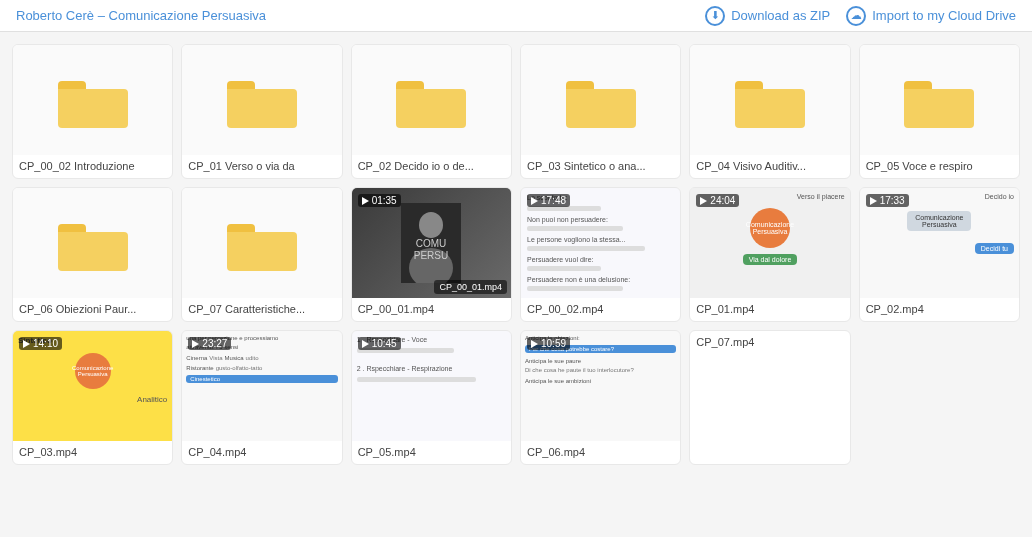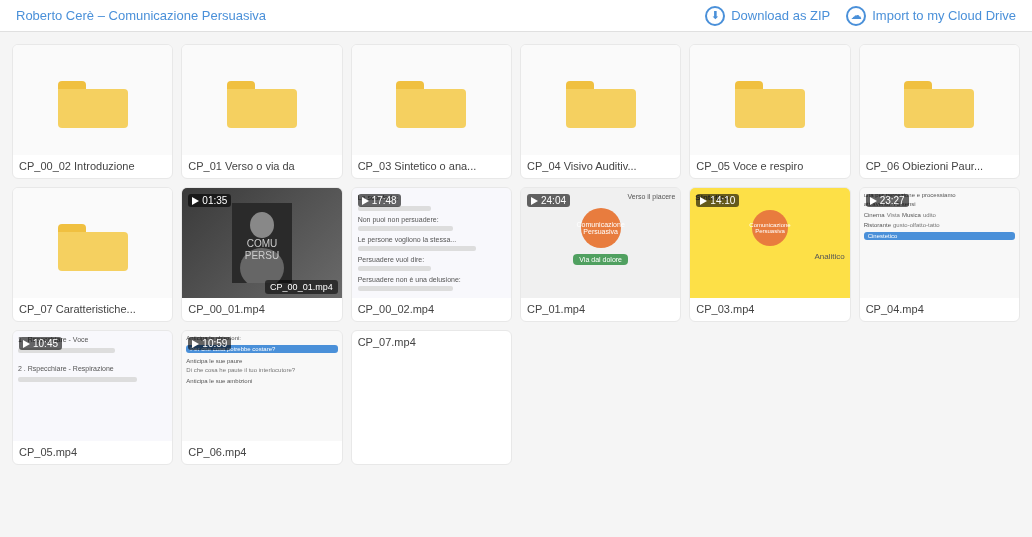--- a/index.html
+++ b/index.html
@@ -233,20 +233,26 @@
     <div class="card-thumb">
       <div class="folder-icon"></div>
     </div>
     <div class="card-label">CP_00_02 Introduzione</div>
   </div>
     <div class="card folder-card">
     <div class="card-thumb">
       <div class="folder-icon"></div>
     </div>
     <div class="card-label">CP_01 Verso o via da</div>
+  </div>
+    <div class="card folder-card">
+    <div class="card-thumb">
+      <div class="folder-icon"></div>
+    </div>
+    <div class="card-label">CP_02 Decido io o de...</div>
   </div>
     <div class="card folder-card">
     <div class="card-thumb">
       <div class="folder-icon"></div>
     </div>
     <div class="card-label">CP_03 Sintetico o ana...</div>
   </div>
     <div class="card folder-card">
     <div class="card-thumb">
       <div class="folder-icon"></div>
@@ -333,20 +339,40 @@
       <div class="duration-badge">
         <span class="play-triangle"></span>
         <span>24:04</span>
       </div>
     </div>
     <div class="card-label">CP_01.mp4</div>
   </div>
     <div class="card video-card">
     <div class="card-thumb">
       <div class="thumb-content">
+        <div class="mini-slide" style="background:#f8f8f8;">
+      <div style="font-size:7px;color:#555;text-align:right;margin-bottom:3px;">Decido io</div>
+      <div style="display:flex;justify-content:center;margin:6px 0;">
+        <div style="background:#d0d8e0;border-radius:4px;padding:3px 8px;font-size:7px;color:#333;text-align:center;">Comunicazione<br>Persuasiva</div>
+      </div>
+      <div style="display:flex;justify-content:flex-end;gap:4px;margin-top:4px;">
+        <div style="background:#4a90d9;border-radius:4px;padding:2px 6px;font-size:7px;color:#fff;">Decidi tu</div>
+      </div>
+    </div>
+      </div>
+      <div class="duration-badge">
+        <span class="play-triangle"></span>
+        <span>17:33</span>
+      </div>
+    </div>
+    <div class="card-label">CP_02.mp4</div>
+  </div>
+    <div class="card video-card">
+    <div class="card-thumb">
+      <div class="thumb-content">
         <div class="mini-slide" style="background:#fde047;">
       <div style="font-size:8px;color:#555;font-weight:bold;margin-bottom:2px;">Sintetico</div>
       <div style="display:flex;justify-content:center;margin:4px 0;">
         <div style="background:#e87c3e;border-radius:50%;width:36px;height:36px;display:flex;align-items:center;justify-content:center;">
           <span style="font-size:6px;color:#fff;text-align:center;">Comunicazione<br>Persuasiva</span>
         </div>
       </div>
       <div style="font-size:8px;color:#555;text-align:right;">Analitico</div>
     </div>
       </div>

